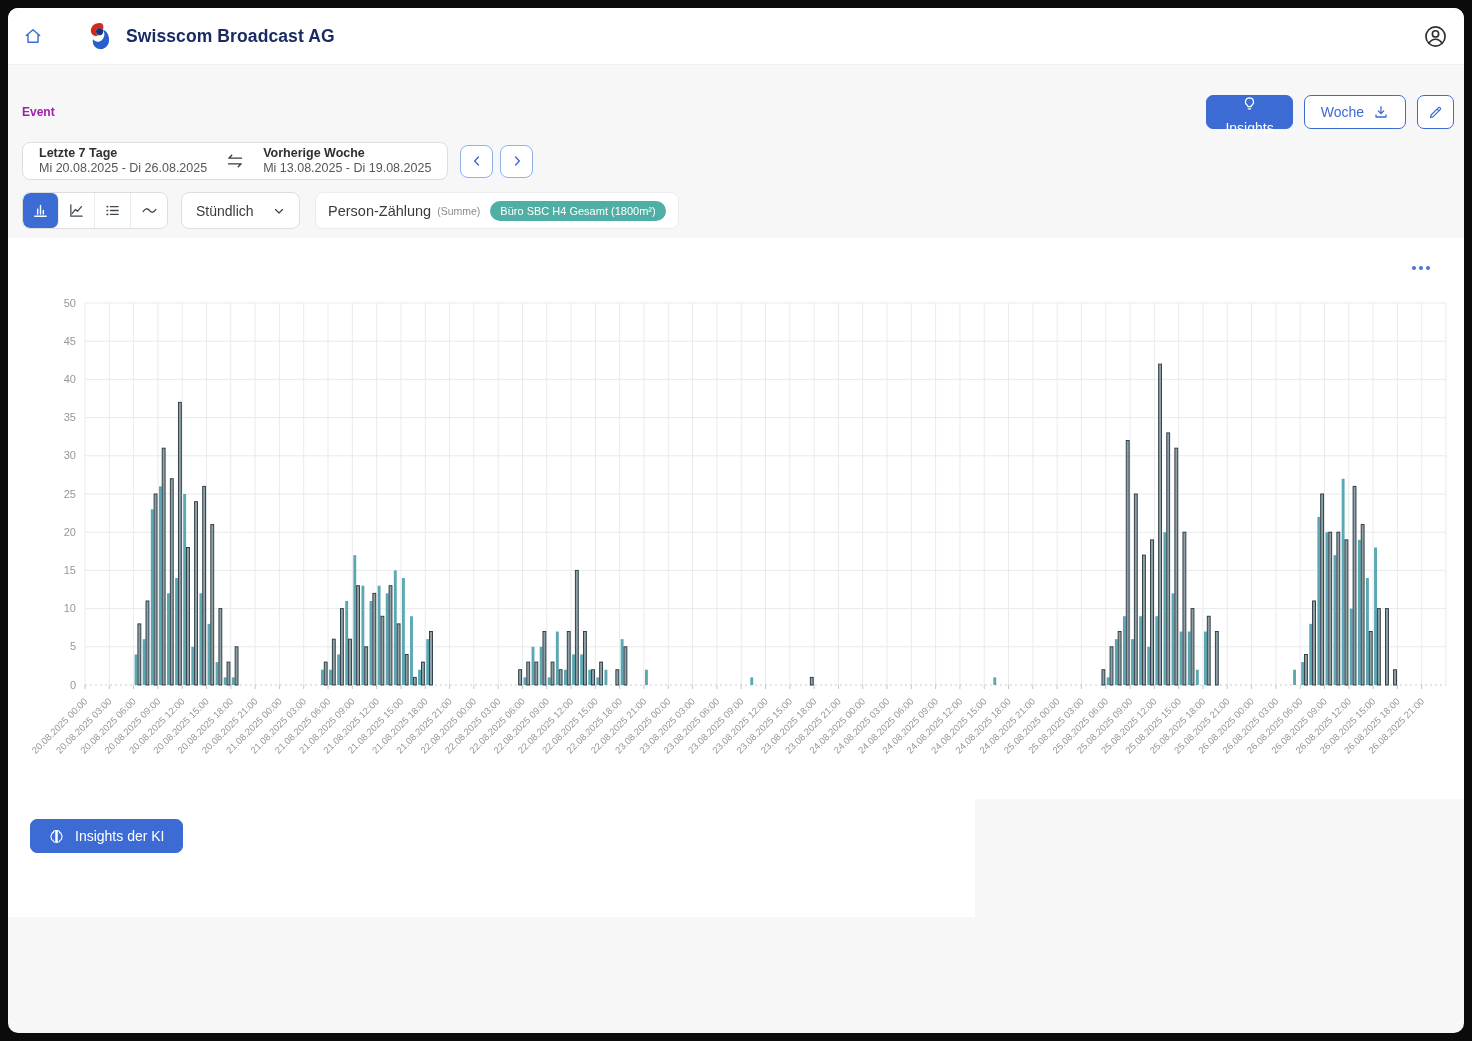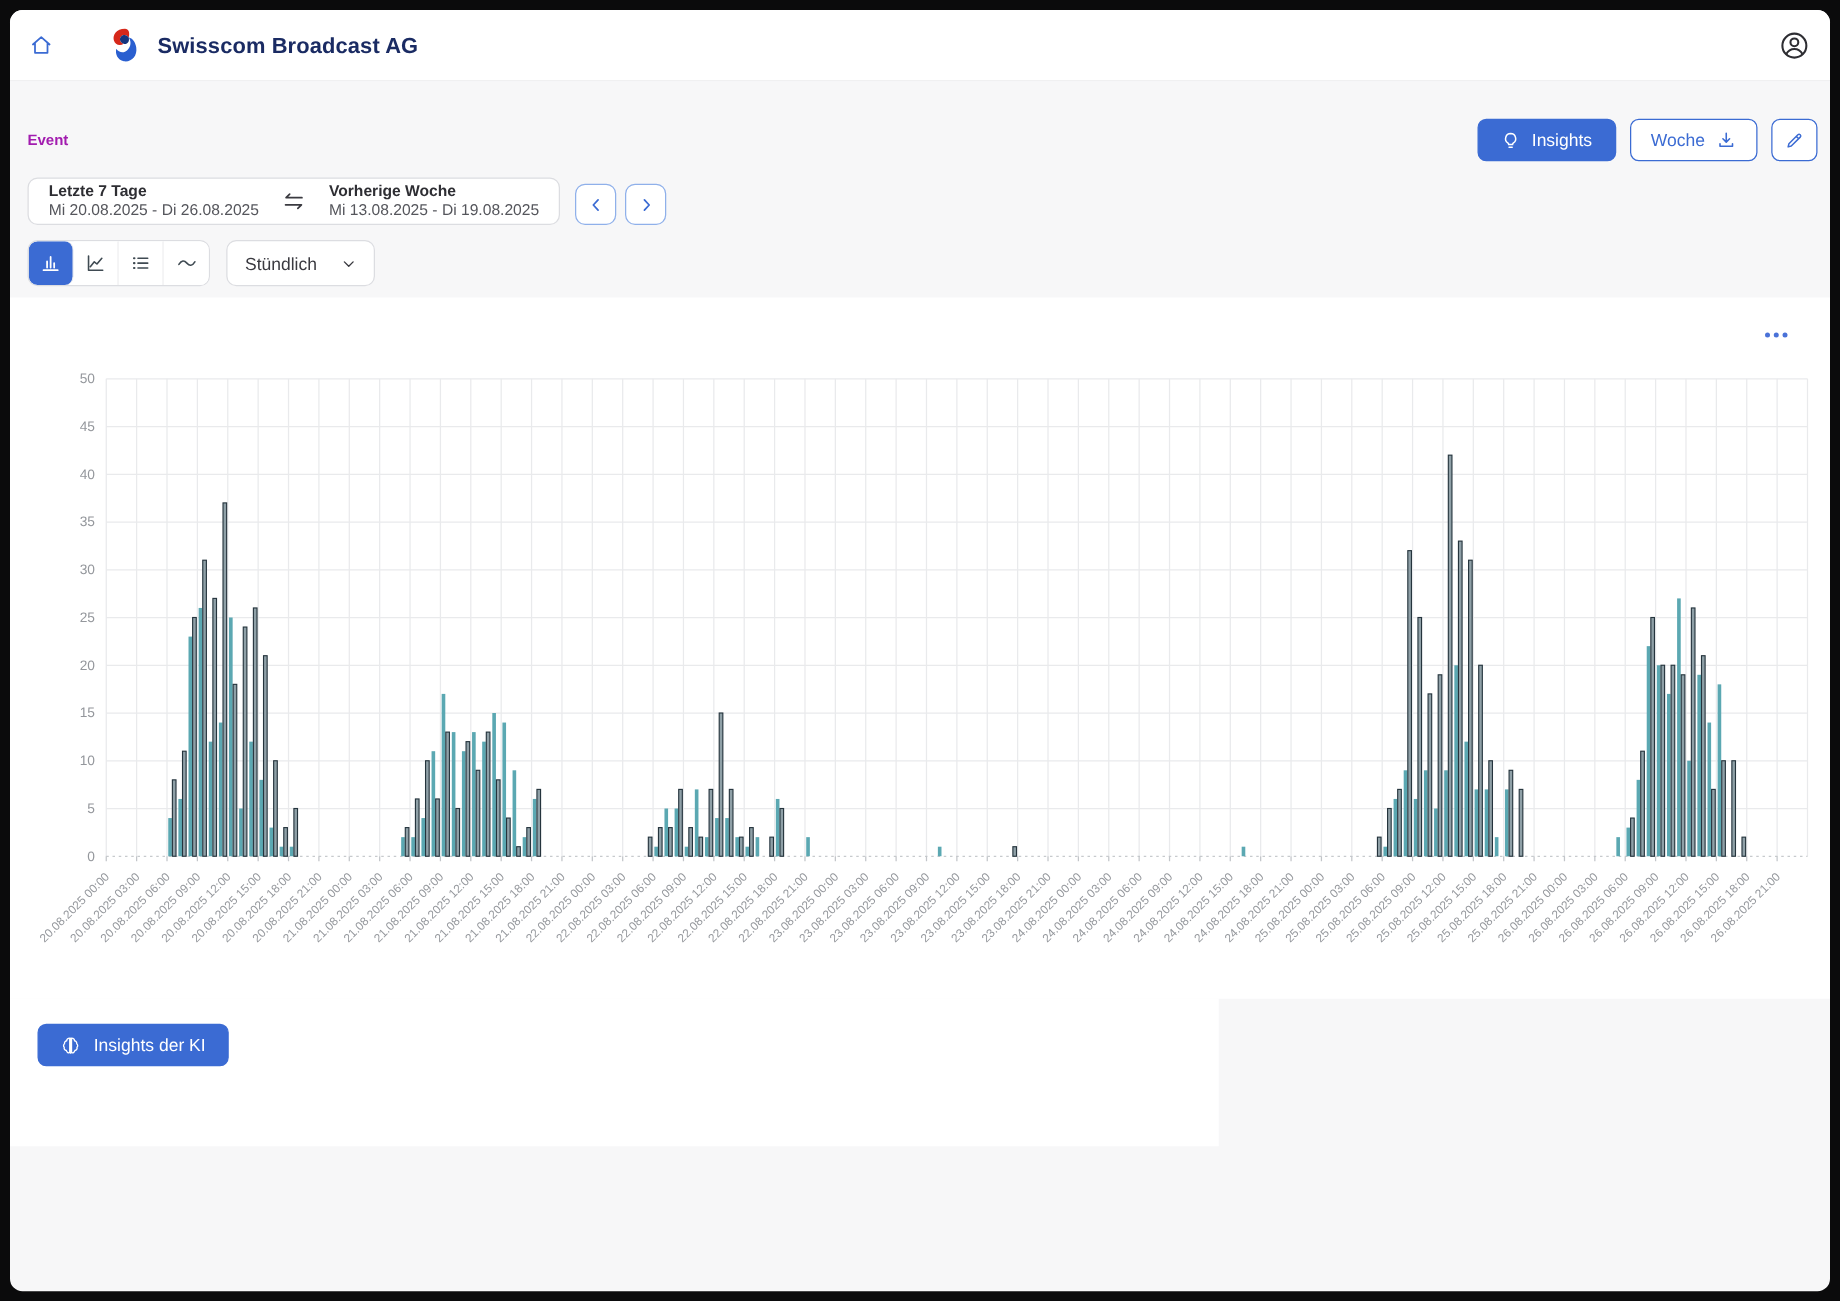--- a/index.html
+++ b/index.html
@@ -12,27 +12,27 @@
   .icon-btn { background:none; border:none; cursor:pointer; display:flex; align-items:center; justify-content:center; }
   .logo { margin-left:44px; width:26px; height:30px; }
   .app-title { margin-left:13px; font-size:17.5px; font-weight:700; color:#1a2b63; letter-spacing:.1px; }
   .header-spacer { flex:1; }
 
   
   .page-row { display:flex; align-items:center; margin:30px 10px 0 6px; height:34px; padding:0 0 0 8px; }
   .page-title { font-size:12px; font-weight:700; color:#a21caf; }
   .row-spacer { flex:1; }
   .btn { height:34px; border-radius:7px; font-size:14px; display:inline-flex; align-items:center; gap:9px; cursor:pointer; font-family:inherit; }
-  .btn-primary { background:#3b6bd3; border:1px solid #3b6bd3; color:#fff; padding:0 18px; }
+  .btn-primary { background:#3b6bd3; border:1px solid #3b6bd3; color:#fff; padding:0 18px;flex-direction:column; }
   .btn-outline { background:#fff; border:1px solid #3b6bd3; color:#3b6bd3; padding:0 16px; }
   .btn-square { width:37px; padding:0; justify-content:center; }
   .page-row .btn { margin-left:11px; }
 
   
-  .date-row { display:flex; align-items:flex-end; margin:13px 10px 0 14px; height:38px; }
+  .date-row { display:flex; align-items:center; margin:13px 10px 0 14px; height:38px; }
   .range-box { background:#fff; border:1px solid #dcdde1; border-radius:8px; height:38px; display:flex; align-items:center; padding:0 16px; gap:18px; cursor:pointer; }
   .range-block { display:flex; flex-direction:column; justify-content:center; line-height:1.2; }
   .range-label { font-size:12.5px; font-weight:700; color:#2e2e33; }
   .range-dates { font-size:12.5px; color:#55565c; }
   .swap-btn { background:none; border:none; cursor:pointer; display:flex; align-items:center; }
   .nav-btn { width:33px; height:33px; margin-left:12px; background:#fff; border:1px solid #8fb0ea; border-radius:8px; display:flex; align-items:center; justify-content:center; cursor:pointer; }
   .nav-btn + .nav-btn { margin-left:7px; }
 
   
   .toolbar-row { display:flex; align-items:center; margin:12px 10px 0 14px; height:37px; }
@@ -189,20 +189,25 @@
 
     <div class="select-box">
       <span class="select-value">Stündlich</span>
       <span>
         <svg width="12" height="12" viewBox="0 0 24 24" fill="none" stroke="#3a3a40" stroke-width="2.2" stroke-linecap="round" stroke-linejoin="round">
             <path d="M5 9 L12 16 L19 9"></path>
           </svg>
       </span>
     </div>
 
+    <div class="measure-box">
+      <span class="measure-label">Person-Zählung</span>
+      <span class="measure-agg">(Summe)</span>
+      <span class="zone-badge">Büro SBC H4 Gesamt (1800m²)</span>
+    </div>
   </div>
 
   <section class="chart-card">
     <button class="chart-menu" title="">
       <span style="display:flex;gap:3px">
           <i></i>
           <i></i>
           <i></i>
         </span>
     </button>

